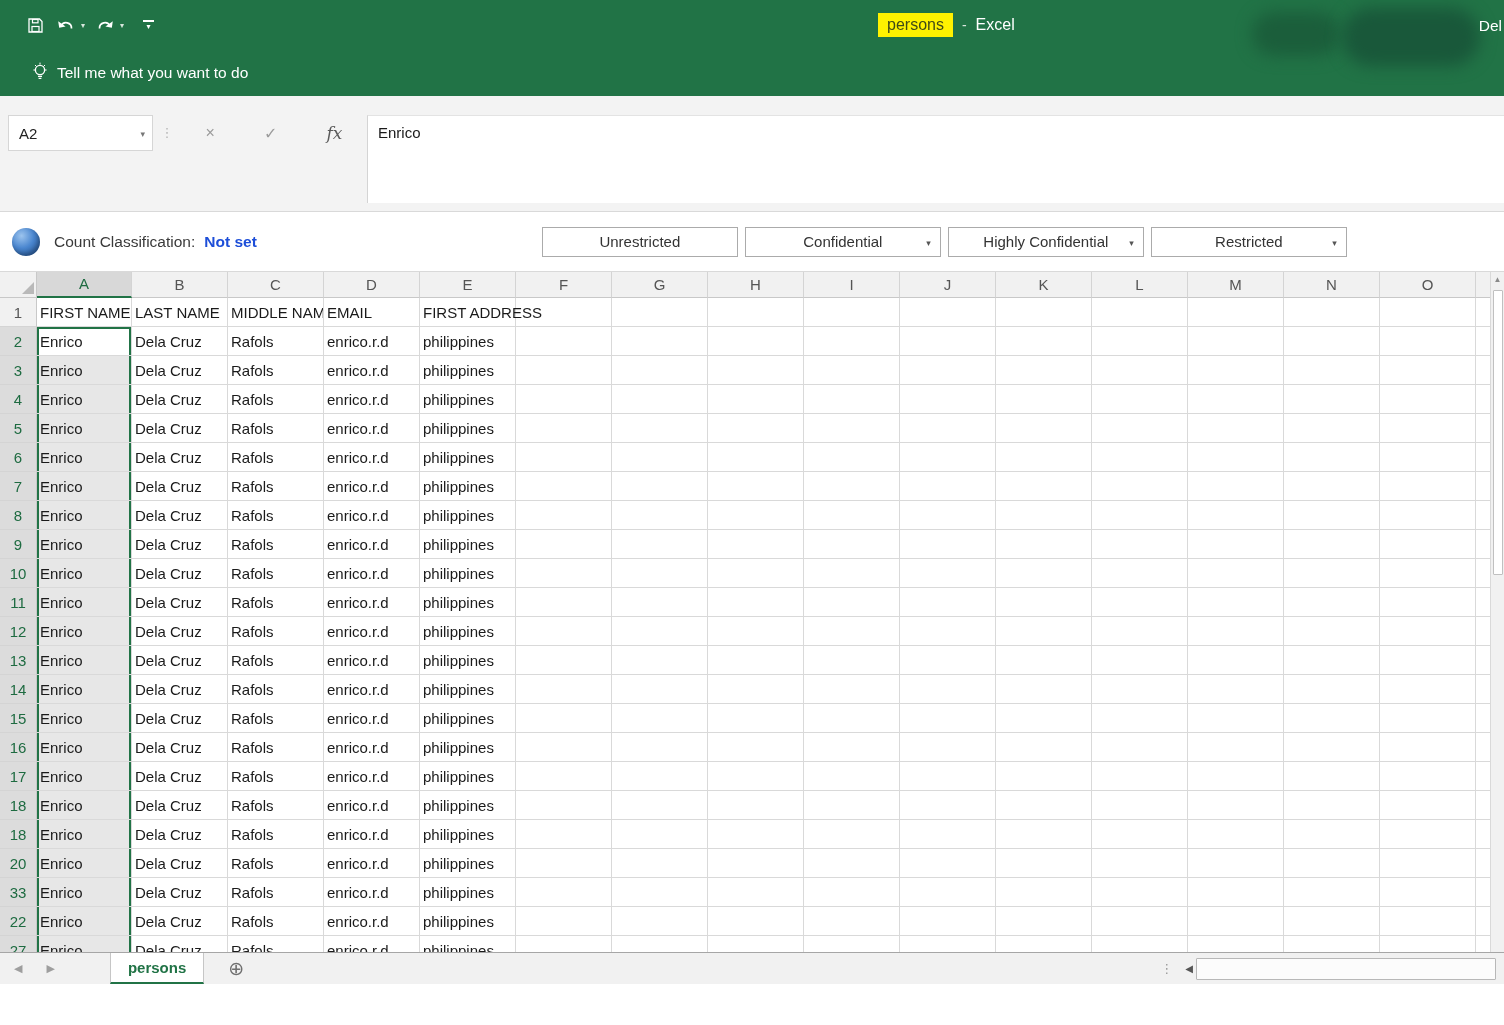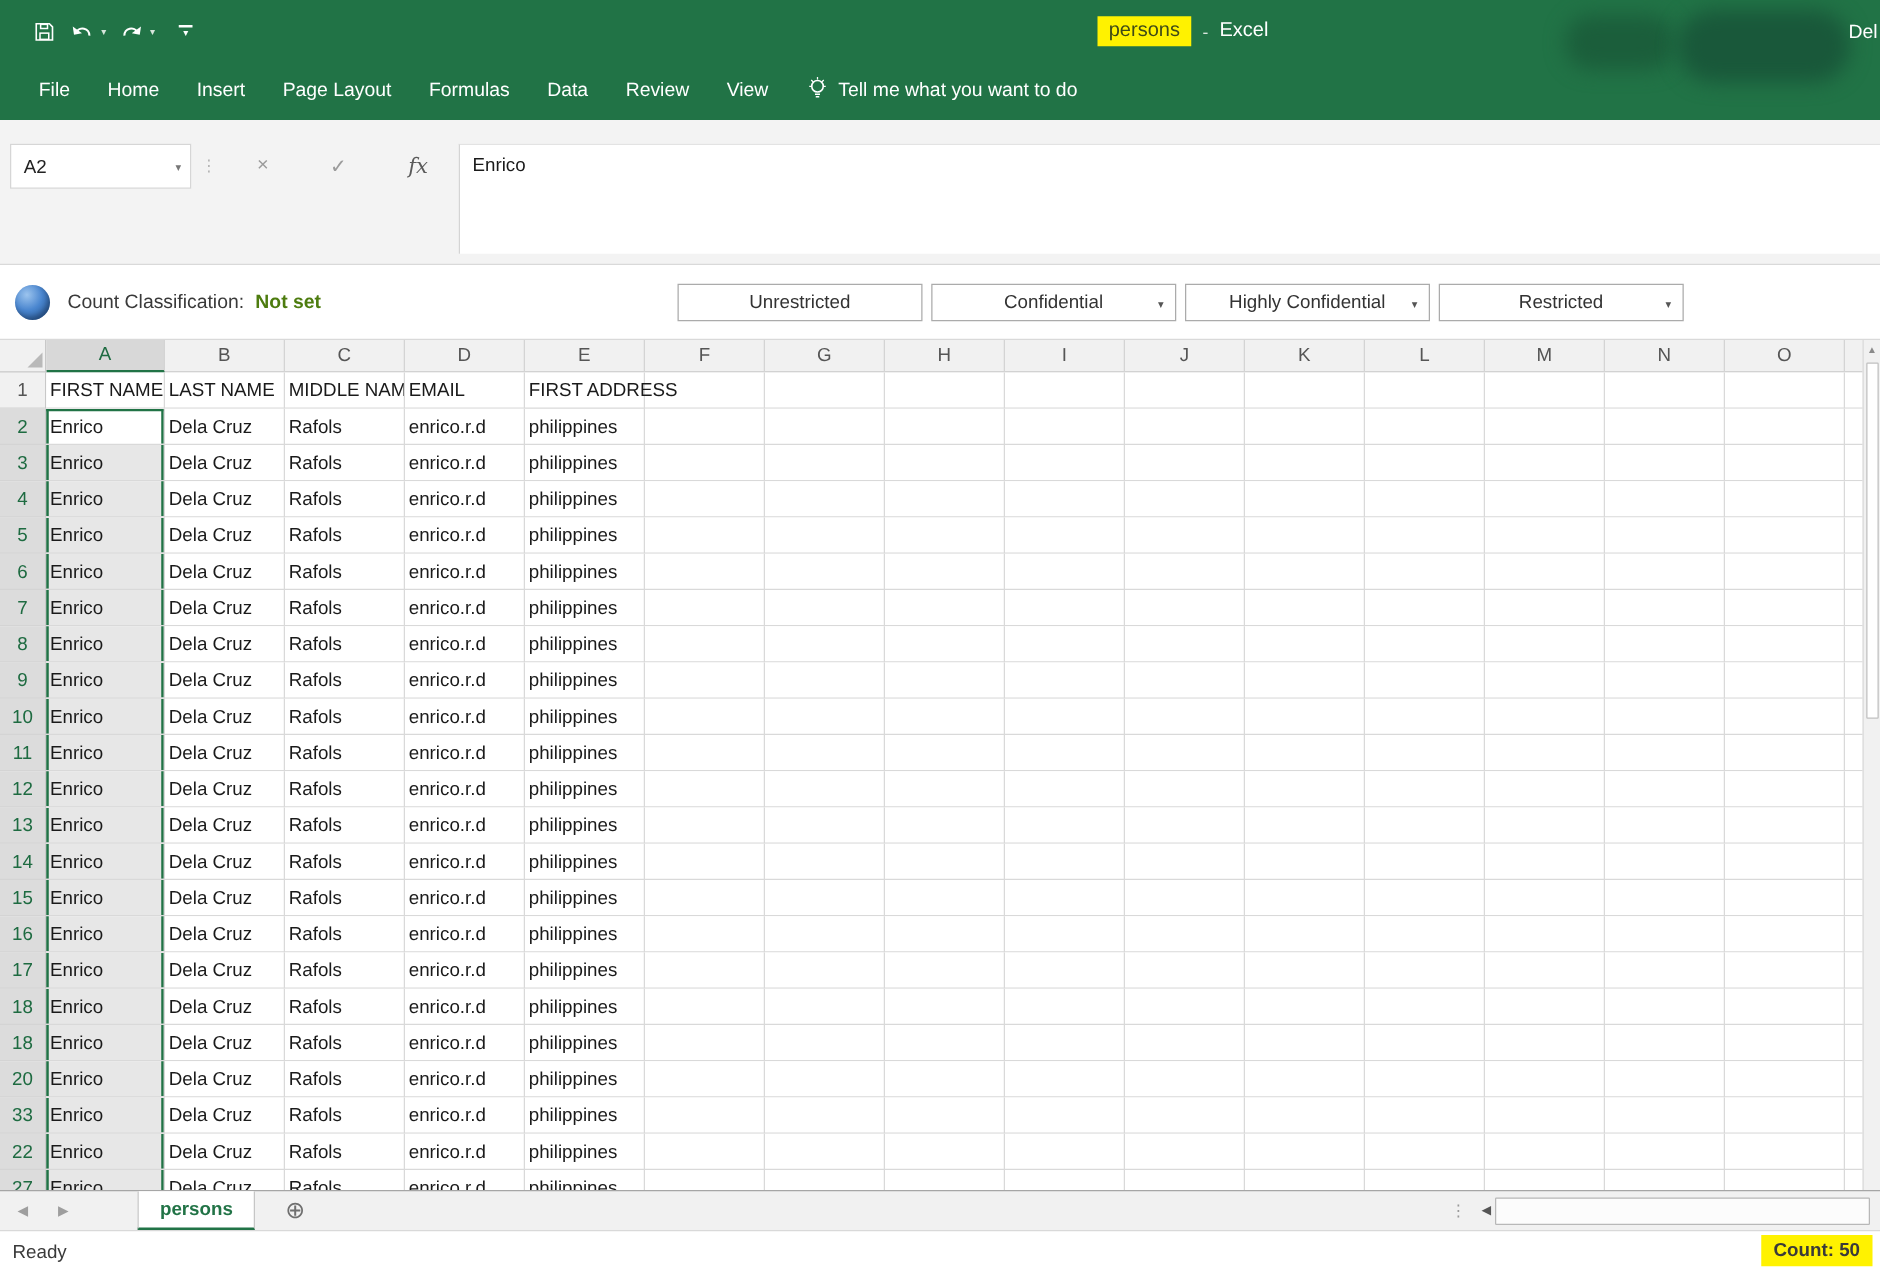--- a/index.html
+++ b/index.html
@@ -43,21 +43,21 @@
   .fbtn{color:#9b9b9b;font-size:16px;cursor:pointer;}
   .fx{font-family:"DejaVu Serif","Liberation Serif",serif;font-style:italic;color:#5a5a5a;font-size:17px;cursor:pointer;}
   .formula-input{flex:1;height:88px;background:#fff;border-left:1px solid #D4D4D4;border-top:1px solid #E3E3E3;font-size:15px;color:#1a1a1a;padding:8px 10px;cursor:text;}
 
   
   .class-bar{height:60px;background:#fff;border-bottom:1px solid #D9D9D9;display:flex;align-items:center;padding-left:12px;flex:none;}
   .class-icon{width:28px;height:28px;border-radius:50%;flex:none;margin-right:14px;
     background:radial-gradient(circle at 34% 28%,#9cc4ee 0%,#4a86cf 45%,#1f4e8c 100%);
     box-shadow:inset -2px -3px 4px rgba(0,0,0,.25);}
   .class-label{font-size:15.5px;color:#3a3a3a;margin-right:9px;white-space:nowrap;}
-  .class-value{font-size:15.5px;font-weight:bold;color:#4d7c0f;white-space:nowrap;}
+  .class-value{font-size:15.5px;font-weight:bold;color:#1d4ed8;white-space:nowrap;}
   .class-buttons{display:flex;gap:7px;margin-left:285px;}
   .cls-btn{width:196px;height:30px;border:1px solid #ABABAB;background:#fff;display:flex;align-items:center;justify-content:center;font-size:15px;color:#333;position:relative;cursor:pointer;}
   .cls-btn .dd{position:absolute;right:9px;top:10px;font-size:9px;color:#555;}
 
   
   .grid-area{height:680px;position:relative;overflow:hidden;background:#fff;flex:none;}
   .col-headers{display:flex;height:26px;width:1600px;}
   .corner{width:37px;height:26px;flex:none;background:#F1F1F1;border-right:1px solid #C8C8C8;border-bottom:1px solid #C8C8C8;position:relative;cursor:pointer;}
   .corner::after{content:"";position:absolute;right:2px;bottom:3px;width:0;height:0;border-left:12px solid transparent;border-bottom:12px solid #B9B9B9;}
   .colh{height:26px;flex:none;text-align:center;line-height:26px;font-size:15px;color:#555;background:#F1F1F1;border-right:1px solid #D4D4D4;border-bottom:1px solid #C8C8C8;cursor:pointer;}
@@ -134,30 +134,20 @@
       <div class="title-center">
         <span class="hl-doc">persons</span>
         <span class="tsep">-</span>
         <span class="tapp">Excel</span>
       </div>
 
       <div class="user-text">Del</div>
     </div>
 
     <div class="ribbon-row">
-      <div class="tabs" id="ribbon-tabs">
-          <div class="rtab">File</div>
-          <div class="rtab">Home</div>
-          <div class="rtab">Insert</div>
-          <div class="rtab">Page Layout</div>
-          <div class="rtab">Formulas</div>
-          <div class="rtab">Data</div>
-          <div class="rtab">Review</div>
-          <div class="rtab">View</div>
-        </div>
       <div class="tellme">
         <span class="bulb">
           <svg width="16" height="19" viewBox="0 0 16 19">
             <circle cx="8" cy="8" r="4.6" fill="none" stroke="#fff" stroke-width="1.3"></circle>
             <path d="M6 14.4h4M6.6 16.4h2.8" stroke="#fff" stroke-width="1.2"></path>
             <path d="M8 0.6v1.9M1.4 8h1.9M12.7 8h1.9M3 3l1.4 1.4M13 3l-1.4 1.4" stroke="#fff" stroke-width="1"></path>
           </svg>
         </span>
         <span>Tell me what you want to do</span>
       </div>
@@ -673,18 +663,14 @@
       <span>persons</span>
     </div>
     <span class="add-sheet">⊕</span>
     <div class="sheet-right">
       <span class="dots">⋮</span>
       <span class="h-arrow">◀</span>
       <div class="h-thumb"></div>
     </div>
   </div>
 
-  <div class="status-bar">
-    <span class="status-left">Ready</span>
-    <span class="count-badge">Count: 50</span>
-  </div>
 
 </div>
 
 </body></html>

